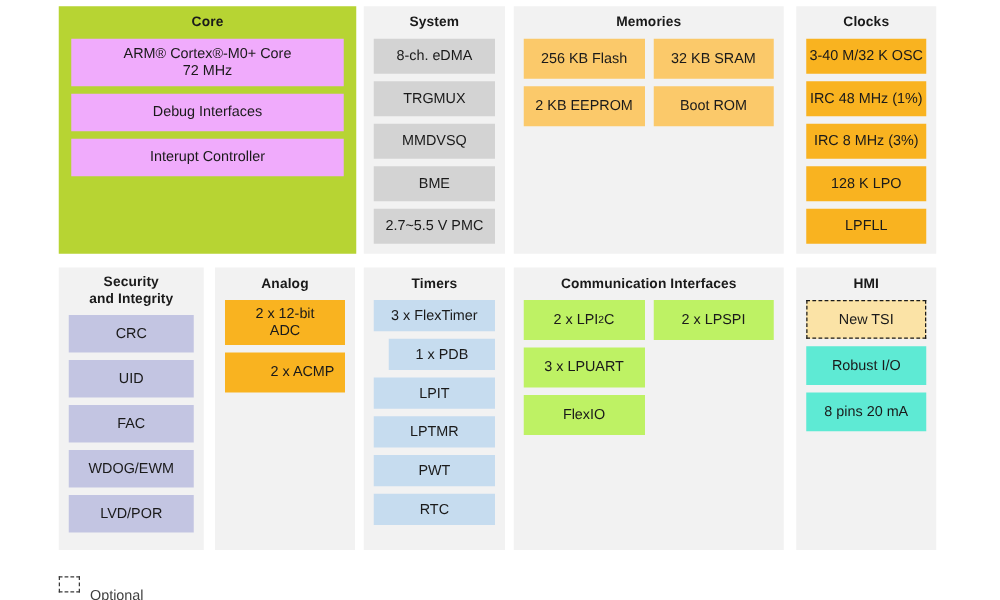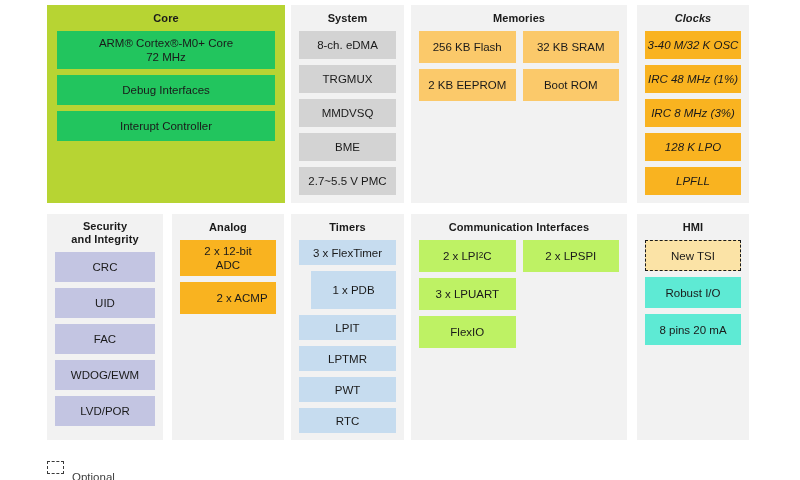--- a/index.html
+++ b/index.html
@@ -61,21 +61,21 @@
     line-height: 1.25;
     border: 1px solid transparent;
   }
   .block.gray   { background: #d3d3d3; }
   .block.orange { background: #fbc96a; }
   .block.amber  { background: #f9b320; }
   .block.lav    { background: #c3c5e2; }
   .block.lblue  { background: #c6dcef; }
   .block.mblue  { background: #bef264; }
   .block.cream  { background: #5eead4; }
-  .block.coregreen { background: #22c55e; }
+  .block.coregreen { background: #f0abfc; }
   .block.dashed {
     border: 1.5px dashed #1a1a1a;
     background: #fbe3a6;
   }
 
   
   .row2 { display: flex; gap: 7px; }
   .row2 .block { flex: 1; margin-bottom: 0; }
   .pair-wrap { padding: 0 8px; }
   .pair-wrap .row2 { margin-bottom: 6px; }
@@ -138,21 +138,21 @@
         <div class="block orange" style="height:32px;">256 KB Flash</div>
         <div class="block orange" style="height:32px;">32 KB SRAM</div>
       </div>
       <div class="row2">
         <div class="block orange" style="height:32px;">2 KB EEPROM</div>
         <div class="block orange" style="height:32px;">Boot ROM</div>
       </div>
     </div>
   </div>
 
-  <div class="panel" style="left:637px; top:5px; width:112px; height:198px;font-style:italic;">
+  <div class="panel" style="left:637px; top:5px; width:112px; height:198px;">
     <div class="panel-title">Clocks</div>
     <div class="blocks">
       <div class="block amber" style="height:28px;">3-40 M/32 K OSC</div>
       <div class="block amber" style="height:28px;">IRC 48 MHz (1%)</div>
       <div class="block amber" style="height:28px;">IRC 8 MHz (3%)</div>
       <div class="block amber" style="height:28px;">128 K LPO</div>
       <div class="block amber" style="height:28px;">LPFLL</div>
     </div>
   </div>
 
@@ -178,21 +178,21 @@
         <span>ADC</span>
       </div>
       <div class="block amber" style="height:32px;padding-left:28px;">2 x ACMP</div>
     </div>
   </div>
 
   <div class="panel" style="left:291px; top:214px; width:113px; height:226px;">
     <div class="panel-title">Timers</div>
     <div class="blocks">
       <div class="block lblue" style="height:25px;">3 x FlexTimer</div>
-      <div class="block lblue" style="height:38px;margin-left:12px;">1 x PDB</div>
+      <div class="block lblue" style="height:25px;margin-left:12px;">1 x PDB</div>
       <div class="block lblue" style="height:25px;">LPIT</div>
       <div class="block lblue" style="height:25px;">LPTMR</div>
       <div class="block lblue" style="height:25px;">PWT</div>
       <div class="block lblue" style="height:25px;">RTC</div>
     </div>
   </div>
 
   <div class="panel" style="left:411px; top:214px; width:216px; height:226px;">
     <div class="panel-title">Communication Interfaces</div>
     <div style="display:flex; gap:7px; padding:0 8px;">

